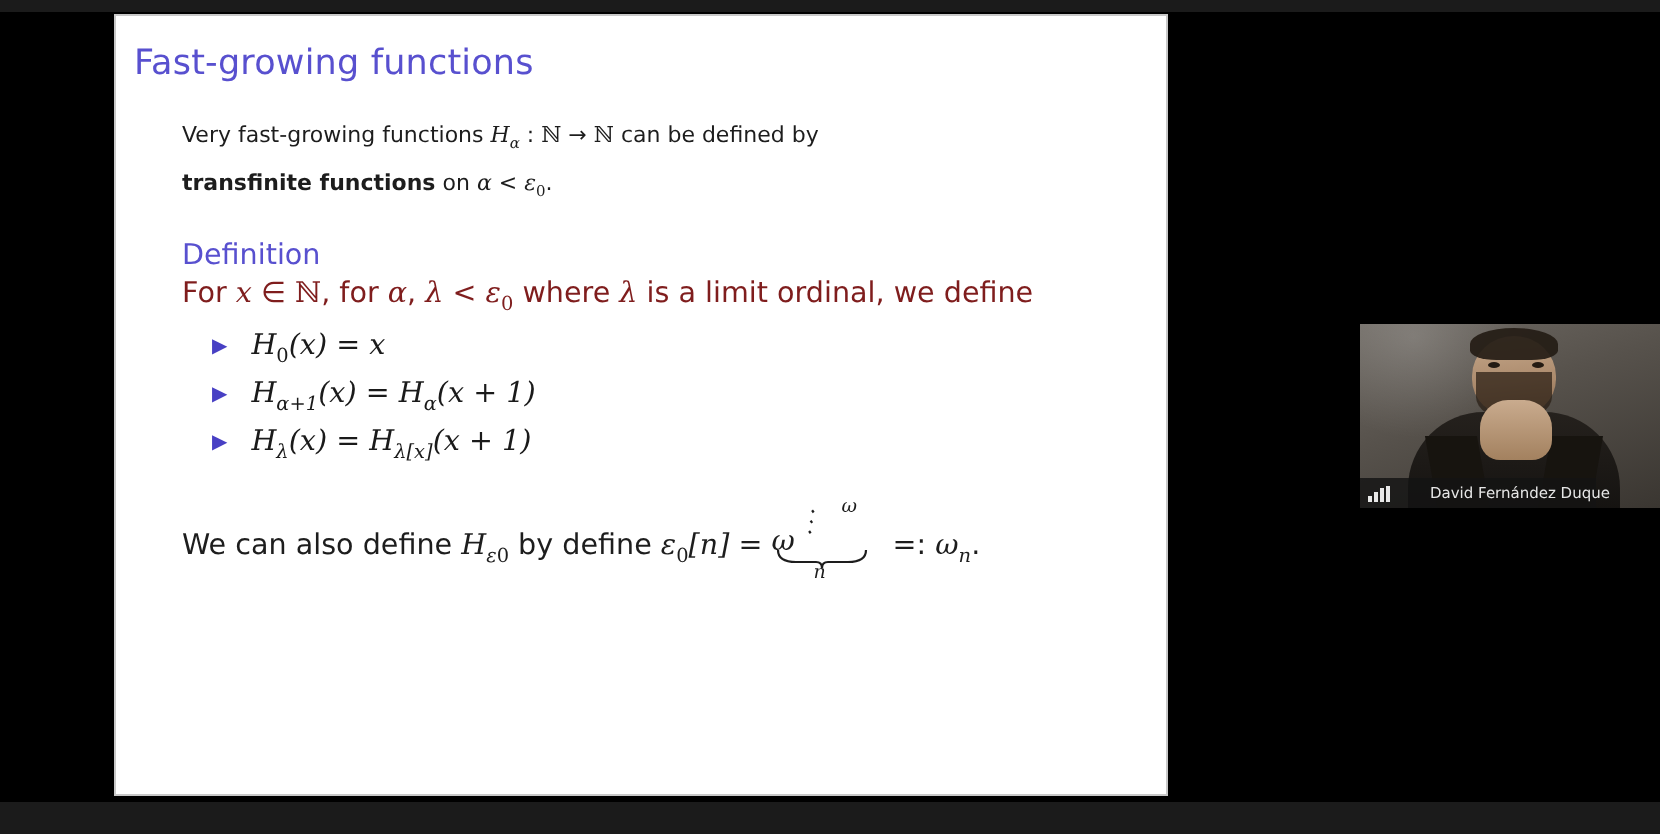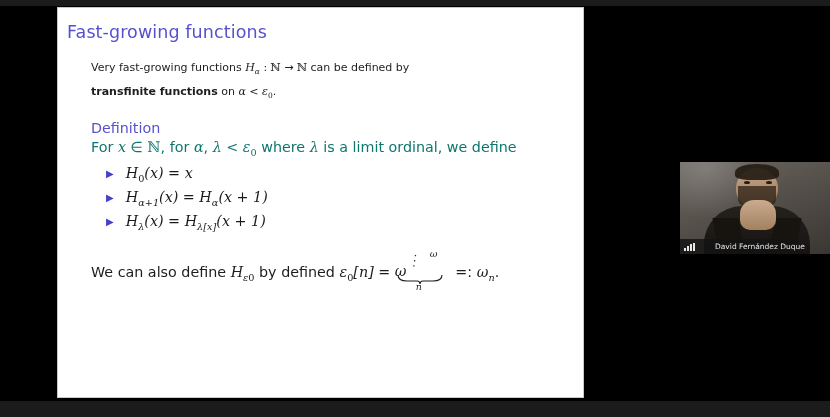--- a/index.html
+++ b/index.html
@@ -74,21 +74,21 @@
     left: 33px;
     top: 112px;
     font-size: 14.3px;
     color: #5850cf;
   }
   .def-line {
     position: absolute;
     left: 33px;
     top: 131px;
     font-size: 14.3px;
-    color: #0f766e;
+    color: #7f1d1d;
     white-space: nowrap;
   }
 
   .bullets {
     position: absolute;
     left: 48px;
     top: 157px;
   }
   .bullet-row {
     display: flex;
@@ -316,21 +316,21 @@
       </div>
 
       <div class="bullet-row">
         <span class="tri">▶</span>
         <span><span class="mi">H</span><sub class="gk">λ</sub><span class="mi">(x)</span><span> = </span><span class="mi">H</span><sub class="gk">λ[x]</sub><span class="mi">(x + 1)</span></span>
       </div>
 
     </div>
 
     <div class="closing">
-      <span>We can also define </span><span class="mi">H</span><sub class="gk">ε</sub><sub class="mup">0</sub><span> by defined </span><span class="gk">ε</span><sub class="mup">0</sub><span class="mi">[n]</span><span> = </span><span class="tower">
+      <span>We can also define </span><span class="mi">H</span><sub class="gk">ε</sub><sub class="mup">0</sub><span> by define </span><span class="gk">ε</span><sub class="mup">0</sub><span class="mi">[n]</span><span> = </span><span class="tower">
           <span class="base">ω</span>
           <span class="dots">⋰</span>
           <span class="topw">ω</span>
           <svg class="brace" viewBox="0 0 46 9" preserveAspectRatio="none">
             <path d="M1 0 Q1 6 10 6 L20 6 Q23 6 23 9 Q23 6 26 6 L36 6 Q45 6 45 0" fill="none" stroke="#1d1d1d" stroke-width="1.1"></path>
           </svg>
           <span class="nlab">n</span>
         </span><span> =: </span><span class="gk">ω</span><sub class="mi">n</sub><span>.</span>
     </div>
 

